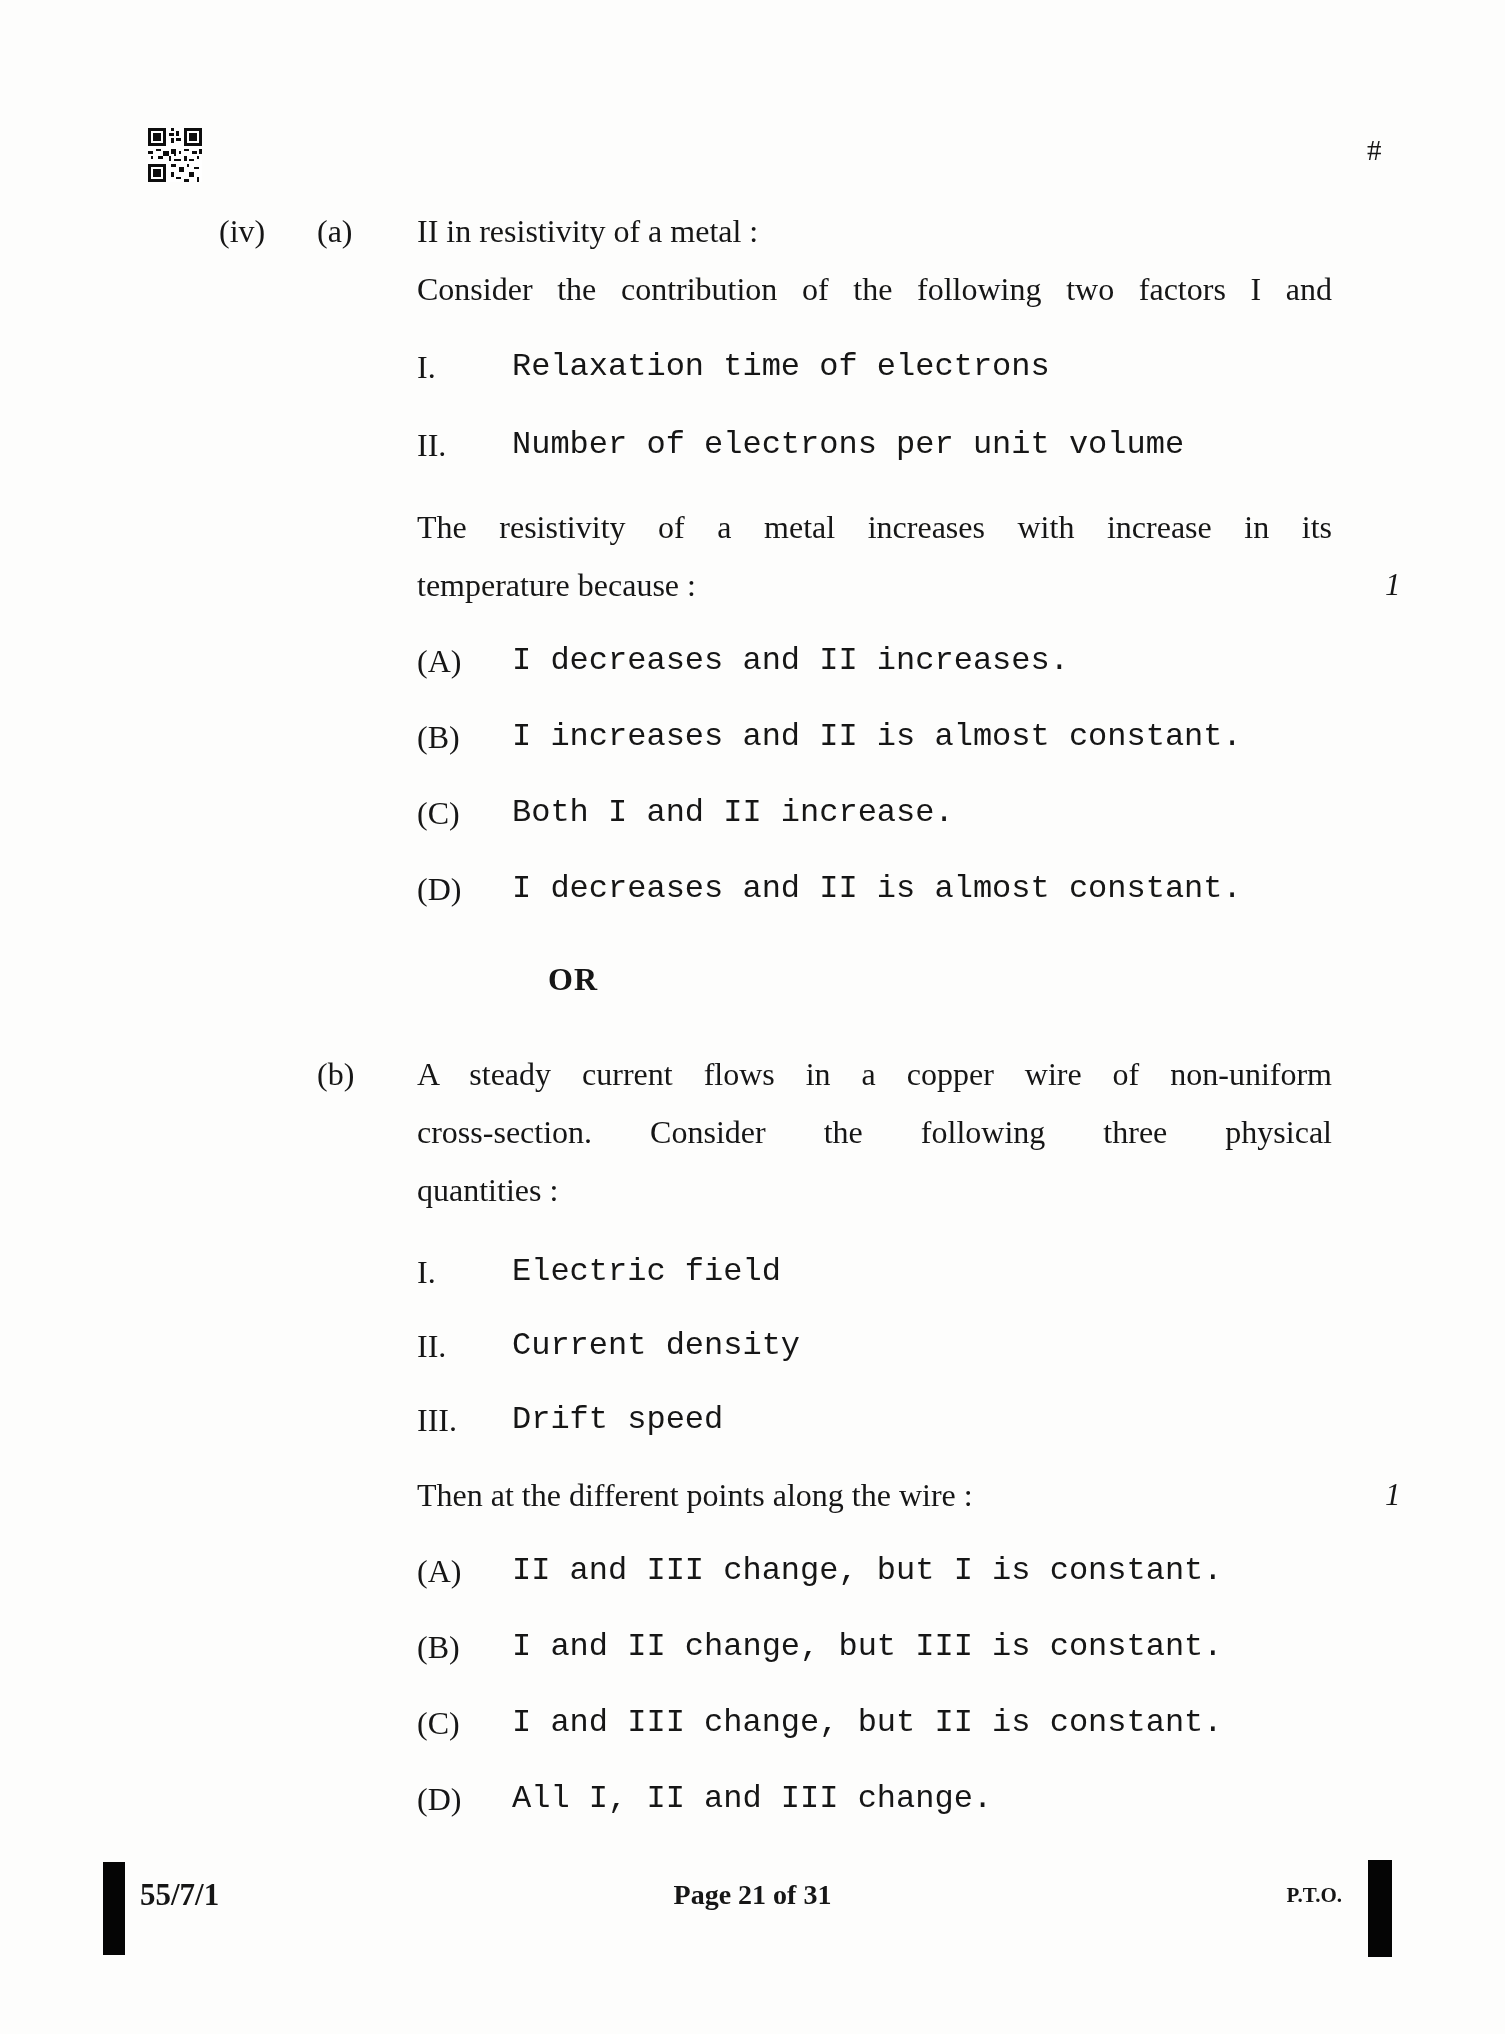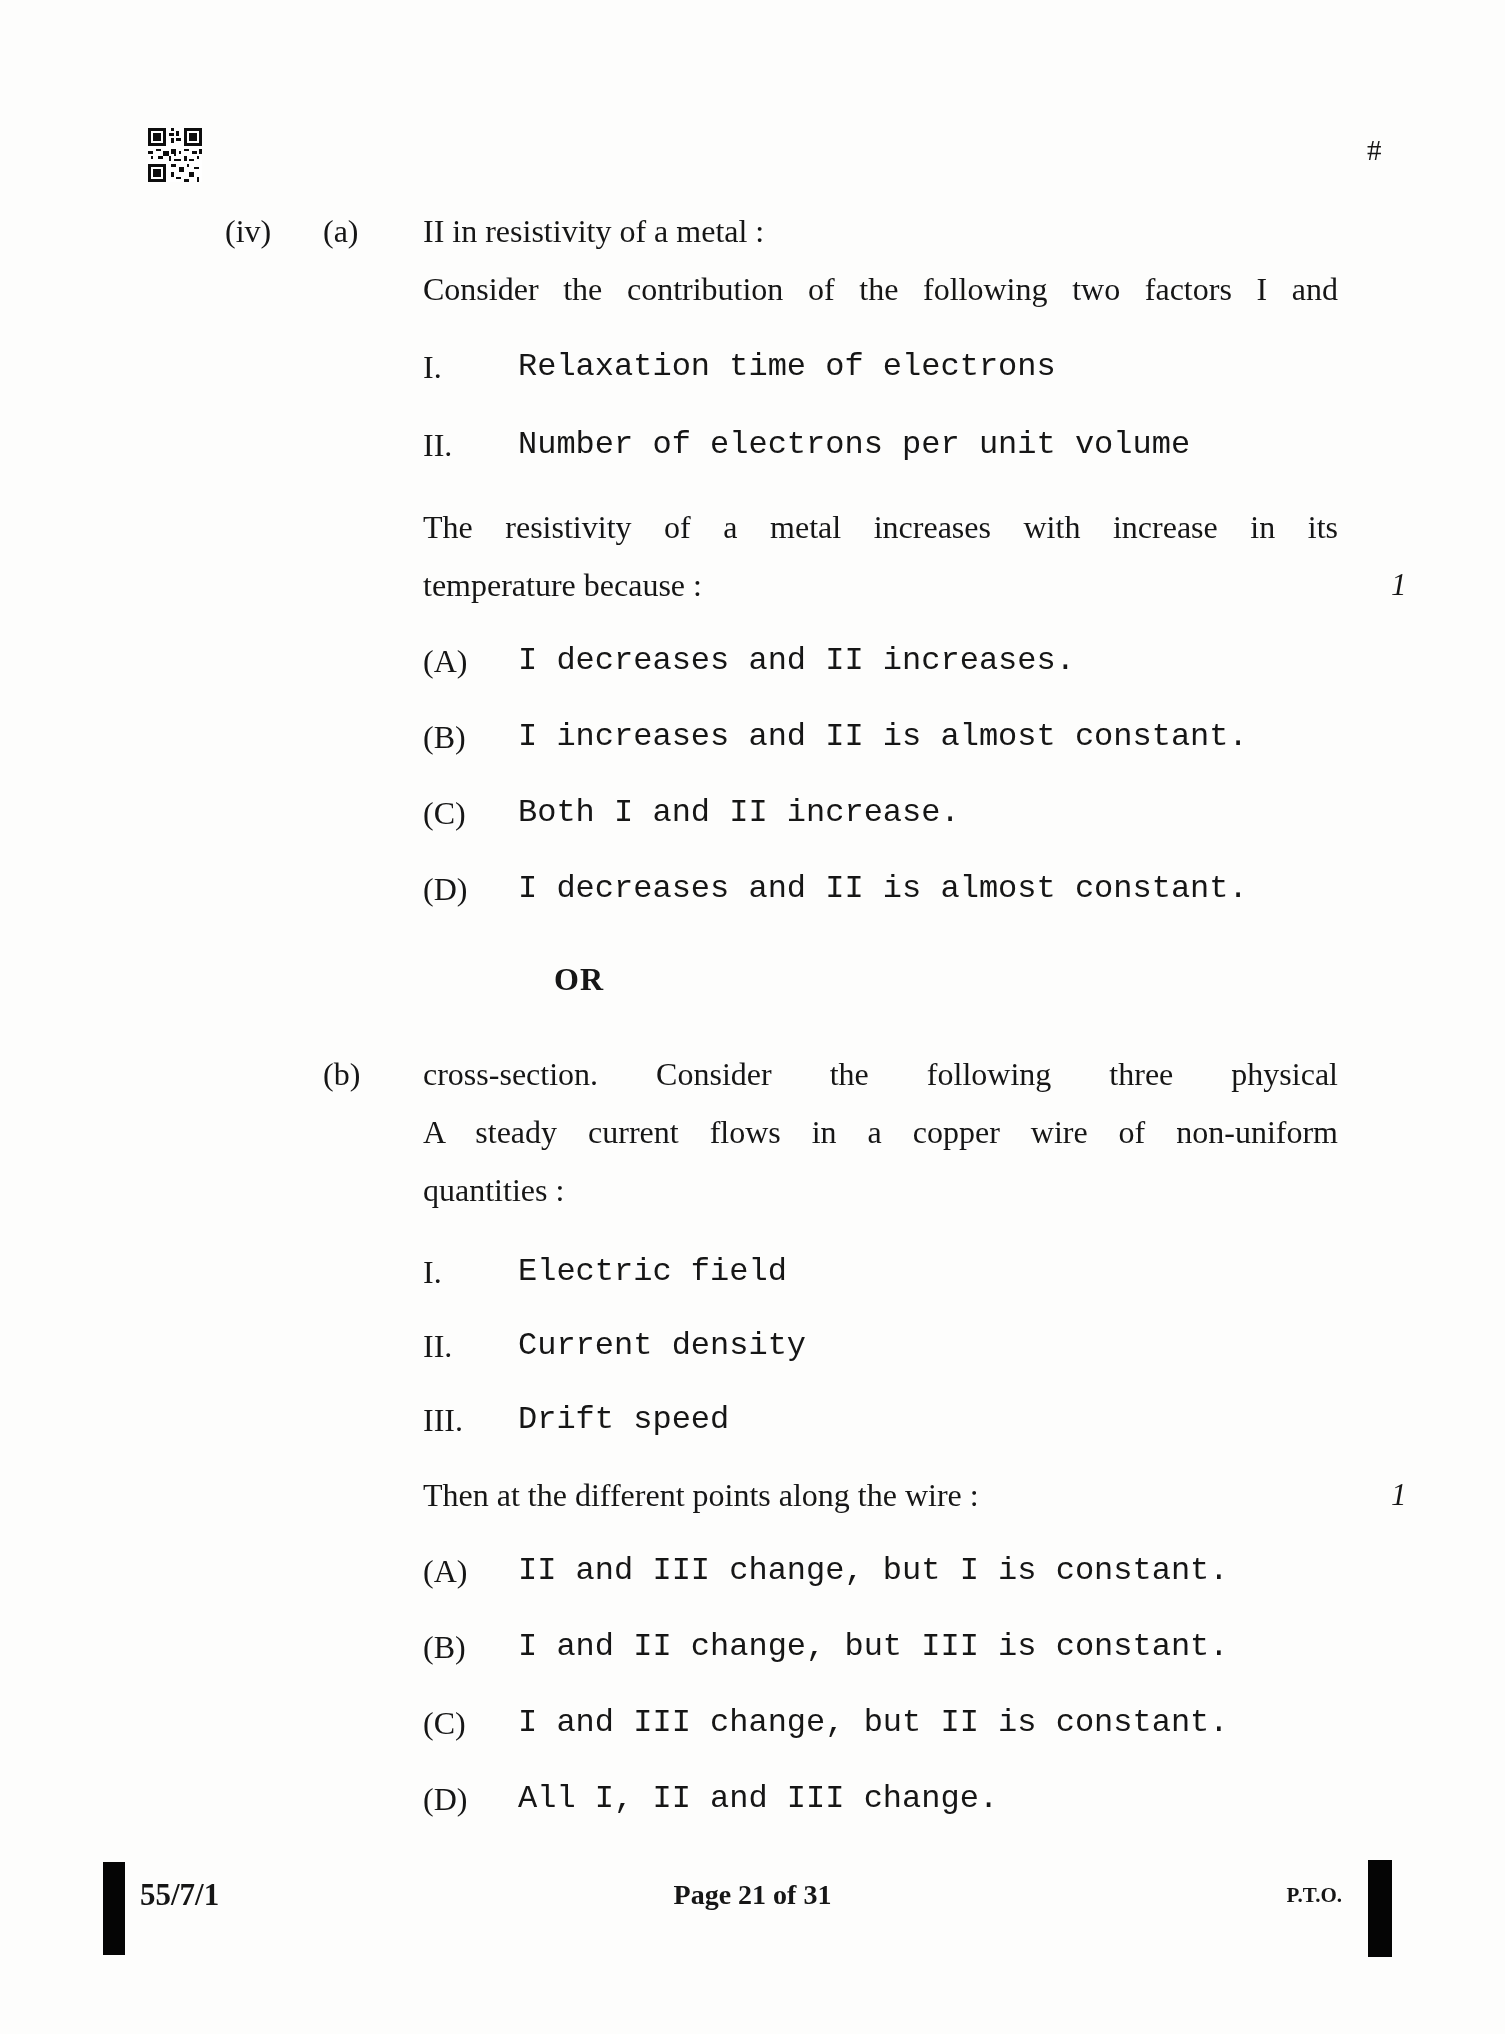--- a/index.html
+++ b/index.html
@@ -6,21 +6,21 @@
   .sheet {
     position:relative; width:1505px; height:2034px; margin:0 auto;
     background:#fdfdfc; color:#161616; overflow:hidden;
     font-family:"Liberation Serif","DejaVu Serif",serif; font-size:32px;
   }
   
   .qr { position:absolute; left:148px; top:128px; width:54px; height:54px; }
   .hash { position:absolute; left:1367px; top:136px; font-size:29px; line-height:29px; }
 
   
-  .content { position:absolute; left:225px; top:202px; width:1185px; }
+  .content { position:absolute; left:219px; top:202px; width:1185px; }
   .part { position:relative; margin-left:198px; width:915px; }
   .qnum  { position:absolute; left:-198px; top:0; line-height:58px; }
   .plabel{ position:absolute; left:-100px; top:0; line-height:58px; }
 
   .line { line-height:58px; white-space:nowrap; }
   .just { white-space:normal; text-align:justify; text-align-last:justify; }
   .para { position:relative; }
   .stem-a { margin-top:24px; }
   .stem-b { margin-top:17px; }
   .mark {
@@ -153,22 +153,22 @@
           </div>
         </div>
     </div>
 
     <div class="or-divider">OR</div>
 
     <div class="part part-b">
       <span class="plabel">(b)</span>
 
       <div class="para intro">
+          <div class="line just">A steady current flows in a copper wire of non-uniform</div>
           <div class="line just">cross-section. Consider the following three physical</div>
-          <div class="line just">A steady current flows in a copper wire of non-uniform</div>
           <div class="line">quantities :</div>
         </div>
 
       <div class="quantities">
           <div class="row">
             <span class="rlabel">I.</span>
             <span class="rtext">Electric field</span>
           </div>
           <div class="row">
             <span class="rlabel">II.</span>

